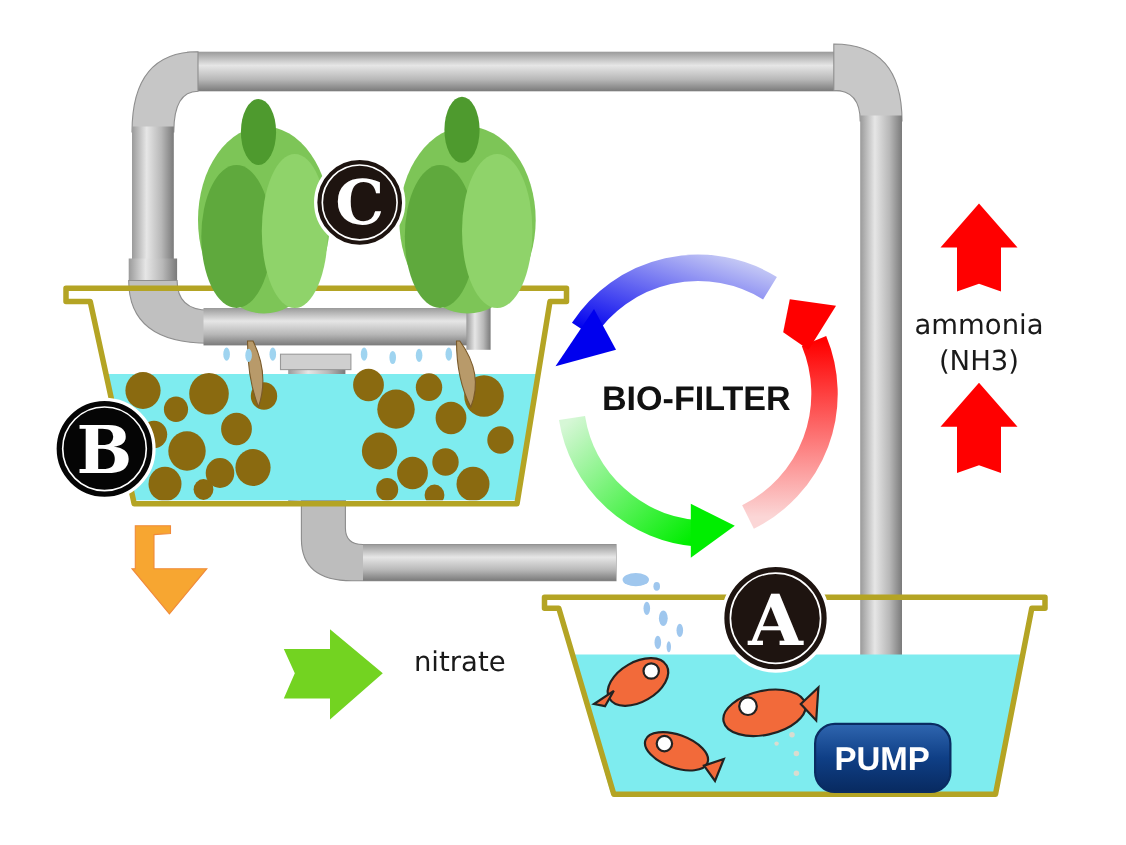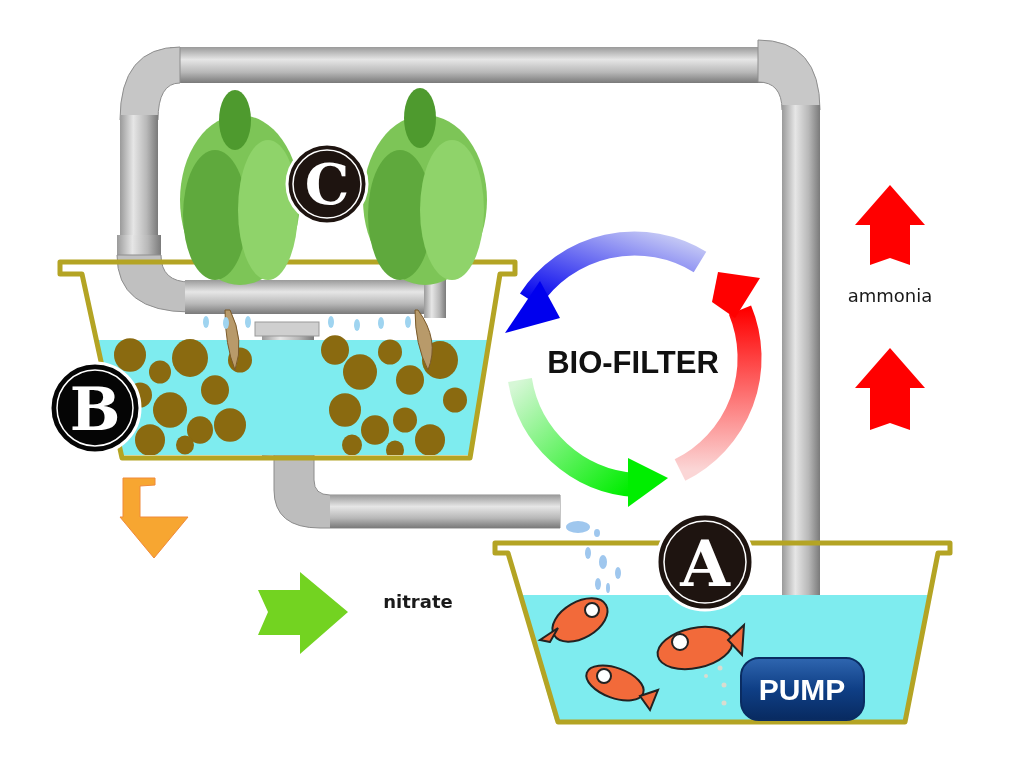--- a/index.html
+++ b/index.html
@@ -1,18 +1,18 @@
 <!DOCTYPE html>
 <html><head>
 <meta charset="utf-8">
 <style>
   html,body{margin:0;padding:0;background:#fff;}
   body{width:1024px;height:768px;position:relative;overflow:hidden;font-family:"DejaVu Sans",sans-serif;}
   svg{position:absolute;left:0;top:0;}
-  .lbl{position:absolute;font-family:"DejaVu Sans",sans-serif;color:#1a1a1a;text-align:center;line-height:32px;font-size:18px;}
+  .lbl{position:absolute;font-family:"DejaVu Sans",sans-serif;color:#1a1a1a;text-align:center;line-height:32px;font-size:25px;}
 </style>
 </head>
 <body>
 
 <svg width="1024" height="768" viewBox="0 0 1024 768">
   <defs>
     <linearGradient id="pipeH" x1="0" y1="0" x2="0" y2="1">
       <stop offset="0" stop-color="#9a9a9a"></stop>
         <stop offset="0.35" stop-color="#e6e6e6"></stop>
         <stop offset="0.7" stop-color="#b8b8b8"></stop>
@@ -199,18 +199,19 @@
   </g>
   <g>
     <circle cx="705" cy="562" r="48" fill="#1e1410" stroke="#fff" stroke-width="3"></circle>
     <circle cx="705" cy="562" r="41" fill="none" stroke="#fff" stroke-width="1.5"></circle>
     <text x="705" y="586" text-anchor="middle" font-family="DejaVu Serif, serif" font-weight="bold" font-size="64" fill="#fff">A</text>
   </g>
 </svg>
 
 <div class="lbl" style="left:820px;top:280px;width:140px;">
   <div>ammonia</div>
+  <div>(NH3)</div>
 </div>
 <div class="lbl" style="left:88px;top:570px;width:140px;">
 </div>
-<div class="lbl" style="left:348px;top:586px;width:140px;font-weight:bold;">
+<div class="lbl" style="left:348px;top:586px;width:140px;">
   <div>nitrate</div>
 </div>
 
 </body></html>

